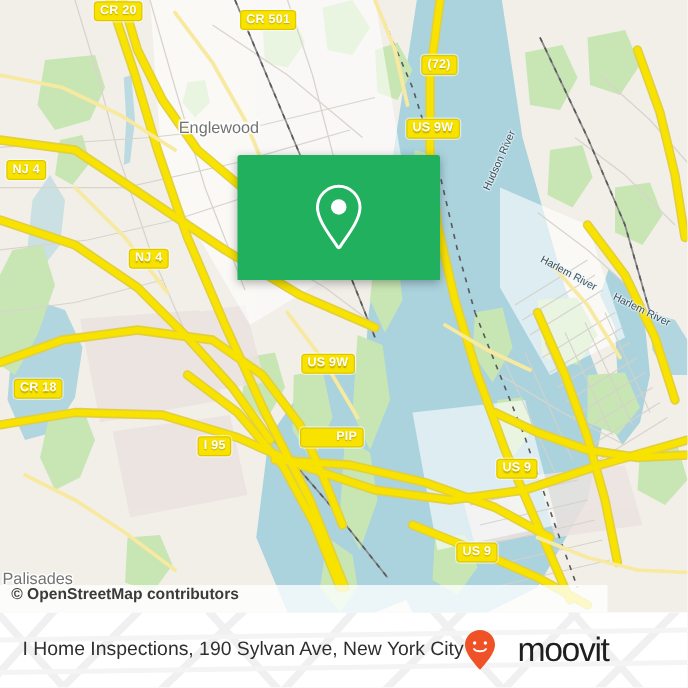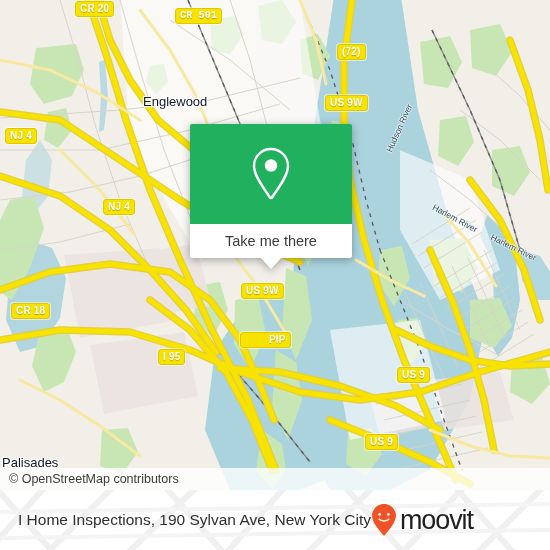--- a/index.html
+++ b/index.html
@@ -20,21 +20,21 @@
   .maplabel{
     position:absolute;
     color:#51504e;
     text-shadow:
        1px 0 1px #fff,-1px 0 1px #fff,0 1px 1px #fff,0 -1px 1px #fff,
        1px 1px 1px #fff,-1px -1px 1px #fff,1px -1px 1px #fff,-1px 1px 1px #fff;
     white-space:pre;
     pointer-events:none;
     line-height:1.05;
   }
-  .placelabel{font-size:13px;color:#0f172a;}
+  .placelabel{font-size:13px;color:#737373;}
   .placelabel.two{text-align:center;}
   .waterlabel{
     font-size:8.5px;color:#4a6e8a;font-weight:normal;
     text-shadow:1px 0 1px #eaf6fb,-1px 0 1px #eaf6fb,0 1px 1px #eaf6fb,0 -1px 1px #eaf6fb;
     color:#3d4d57;
   }
 
   
   .shield{
     position:absolute;
@@ -78,23 +78,23 @@
     position:absolute;left:50%;bottom:-11px;margin-left:-11px;
     width:0;height:0;
     border-left:11px solid transparent;
     border-right:11px solid transparent;
     border-top:12px solid #ffffff;
   }
   .pin-svg{display:block;}
 
   
   #attribution{
-    position:absolute;left:0;bottom:0;width:550px;height:22px;
+    position:absolute;left:0;bottom:0;width:486px;height:22px;
     background:rgba(255,255,255,.78);
-    display:flex;align-items:center;
+    display:flex;font-weight:bold;
   }
   #attribution span{
     font-size:12.5px;color:#3b3b3b;padding-left:9px;
   }
 
   
   #footer{
     position:absolute;left:0;top:490px;width:550px;height:60px;
     background:#ffffff;
     overflow:hidden;
@@ -105,21 +105,21 @@
   #footer .fcontent{
     position:relative;
     width:472px;height:60px;
     display:flex;align-items:center;justify-content:space-between;
     padding:0 14px 0 18px;
     box-sizing:border-box;
   }
   #footer .ftitle{
     font-size:15.5px;color:#2f2f2f;white-space:nowrap;
   }
-  #brand{display:flex;align-items:center;gap:2px;justify-content:space-between;}
+  #brand{display:flex;align-items:center;gap:16px;justify-content:space-between;}
   #brand .brandword{
     font-size:27px;color:#1f1f1f;letter-spacing:-1.1px;
     font-weight:normal;margin-left:1px;
   }
 </style>
 </head>
 <body>
 
 <div id="app">
 
@@ -308,43 +308,39 @@
     <div class="maplabel placelabel two" style="left:2px;top:429px;">
       <div>Palisades</div>
       
     </div>
 
     <div class="maplabel waterlabel" style="left:385px;top:150px;transform:rotate(-66deg);transform-origin:left top;">Hudson River</div>
     <div class="maplabel waterlabel" style="left:435px;top:203px;transform:rotate(28deg);transform-origin:left top;">Harlem River</div>
     <div class="maplabel waterlabel" style="left:493px;top:233px;transform:rotate(26deg);transform-origin:left top;">Harlem River</div>
 
     <div class="shield" style="left:75px;top:1px;">CR 20</div>
-    <div class="shield" style="left:175px;top:8px;font-family:Liberation Mono, monospace;">CR 501</div>
+    <div class="shield" style="left:192px;top:8px;">CR 501</div>
     <div class="shield" style="left:337px;top:1px;margin-top:43px;">(72)</div>
     <div class="shield" style="left:325px;top:95px;">US 9W</div>
     <div class="shield" style="left:5px;top:128px;">NJ 4</div>
     <div class="shield" style="left:103px;top:199px;">NJ 4</div>
     <div class="shield" style="left:11px;top:303px;">CR 18</div>
     <div class="shield" style="left:158px;top:349px;">I 95</div>
-    <div class="shield" style="left:240px;top:332px;padding-left:28px;">PIP</div>
+    <div class="shield" style="left:240px;top:342px;padding-left:28px;">PIP</div>
     <div class="shield" style="left:241px;top:283px;">US 9W</div>
     <div class="shield" style="left:397px;top:367px;">US 9</div>
     <div class="shield" style="left:365px;top:434px;">US 9</div>
 
     <div id="card">
       <div class="card-top">
         <svg class="pin-svg" width="44" height="56" viewBox="0 0 44 56">
           <path d="M22 3 C12.6 3 5 10.6 5 20 C5 30.5 16 43.5 21 51.5 C21.5 52.3 22.5 52.3 23 51.5
                    C28 43.5 39 30.5 39 20 C39 10.6 31.4 3 22 3 Z" fill="none" stroke="#ffffff" stroke-width="2.4"></path>
           <circle cx="22" cy="19.5" r="6.2" fill="#ffffff"></circle>
         </svg>
-      </div>
-      <div class="card-bottom">
-        <span>Take me there</span>
-        <div class="tail"></div>
       </div>
     </div>
 
     <div id="attribution">
       <span>© OpenStreetMap contributors</span>
     </div>
   </div>
 
   <div id="footer">
     <svg class="watermark" width="550" height="60" viewBox="0 0 550 60">

